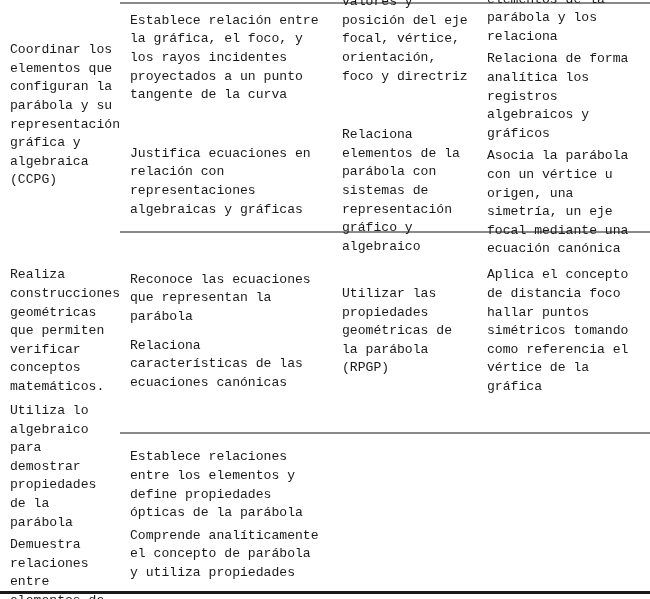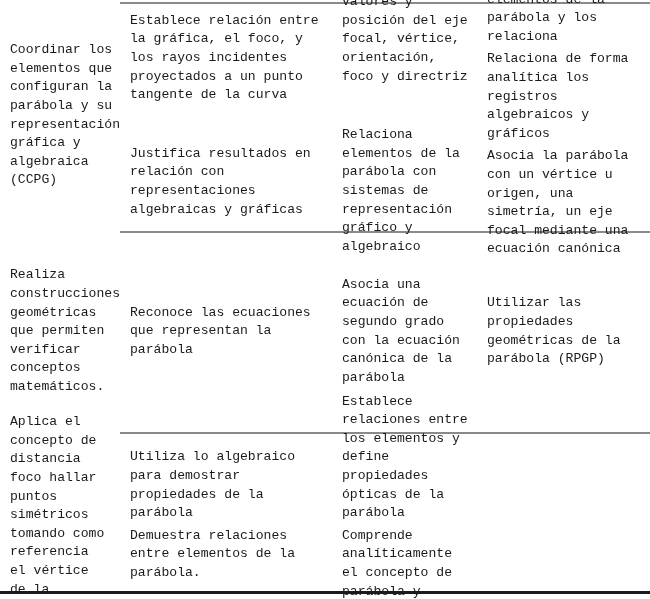--- a/index.html
+++ b/index.html
@@ -96,21 +96,21 @@
 
   <div class="grid">
 
     <div class="cell label r1">
       <p>Coordinar los elementos que configuran la parábola y su representación gráfica y algebraica (CCPG)</p>
     </div>
 
     <div class="cell content c2 r1">
       <div class="blocks g-lg">
         <p>Establece relación entre la gráfica, el foco, y los rayos incidentes proyectados a un punto tangente de la curva</p>
-        <p>Justifica resultados en relación con representaciones algebraicas y gráficas</p>
+        <p>Justifica ecuaciones en relación con representaciones algebraicas y gráficas</p>
       </div>
     </div>
 
     <div class="cell content c3 r1">
       <div class="blocks g-lg">
         <p>Determina valores y posición del eje focal, vértice, orientación, foco y directriz</p>
         <p>Relaciona elementos de la parábola con sistemas de representación gráfico y algebraico</p>
       </div>
     </div>
 
@@ -125,28 +125,24 @@
 
     <div class="cell content c2 r2">
       <div class="blocks g-md">
         <p>Realiza construcciones geométricas que permiten verificar conceptos matemáticos.</p>
       </div>
     </div>
 
     <div class="cell content c3 r2">
       <div class="blocks g-xs">
         <p>Reconoce las ecuaciones que representan la parábola</p>
+        <p>Relaciona características de las ecuaciones canónicas</p>
       </div>
     </div>
 
-    <div class="cell content c4 r2">
-      <div class="blocks g-md">
-        <p>Asocia una ecuación de segundo grado con la ecuación canónica de la parábola</p>
-      </div>
-    </div>
 
     <div class="cell label r3">
       <p>Utilizar las propiedades geométricas de la parábola (RPGP)</p>
     </div>
 
     <div class="cell content c2 r3">
       <div class="blocks g-md">
         <p>Aplica el concepto de distancia foco hallar puntos simétricos tomando como referencia el vértice de la gráfica</p>
       </div>
     </div>

